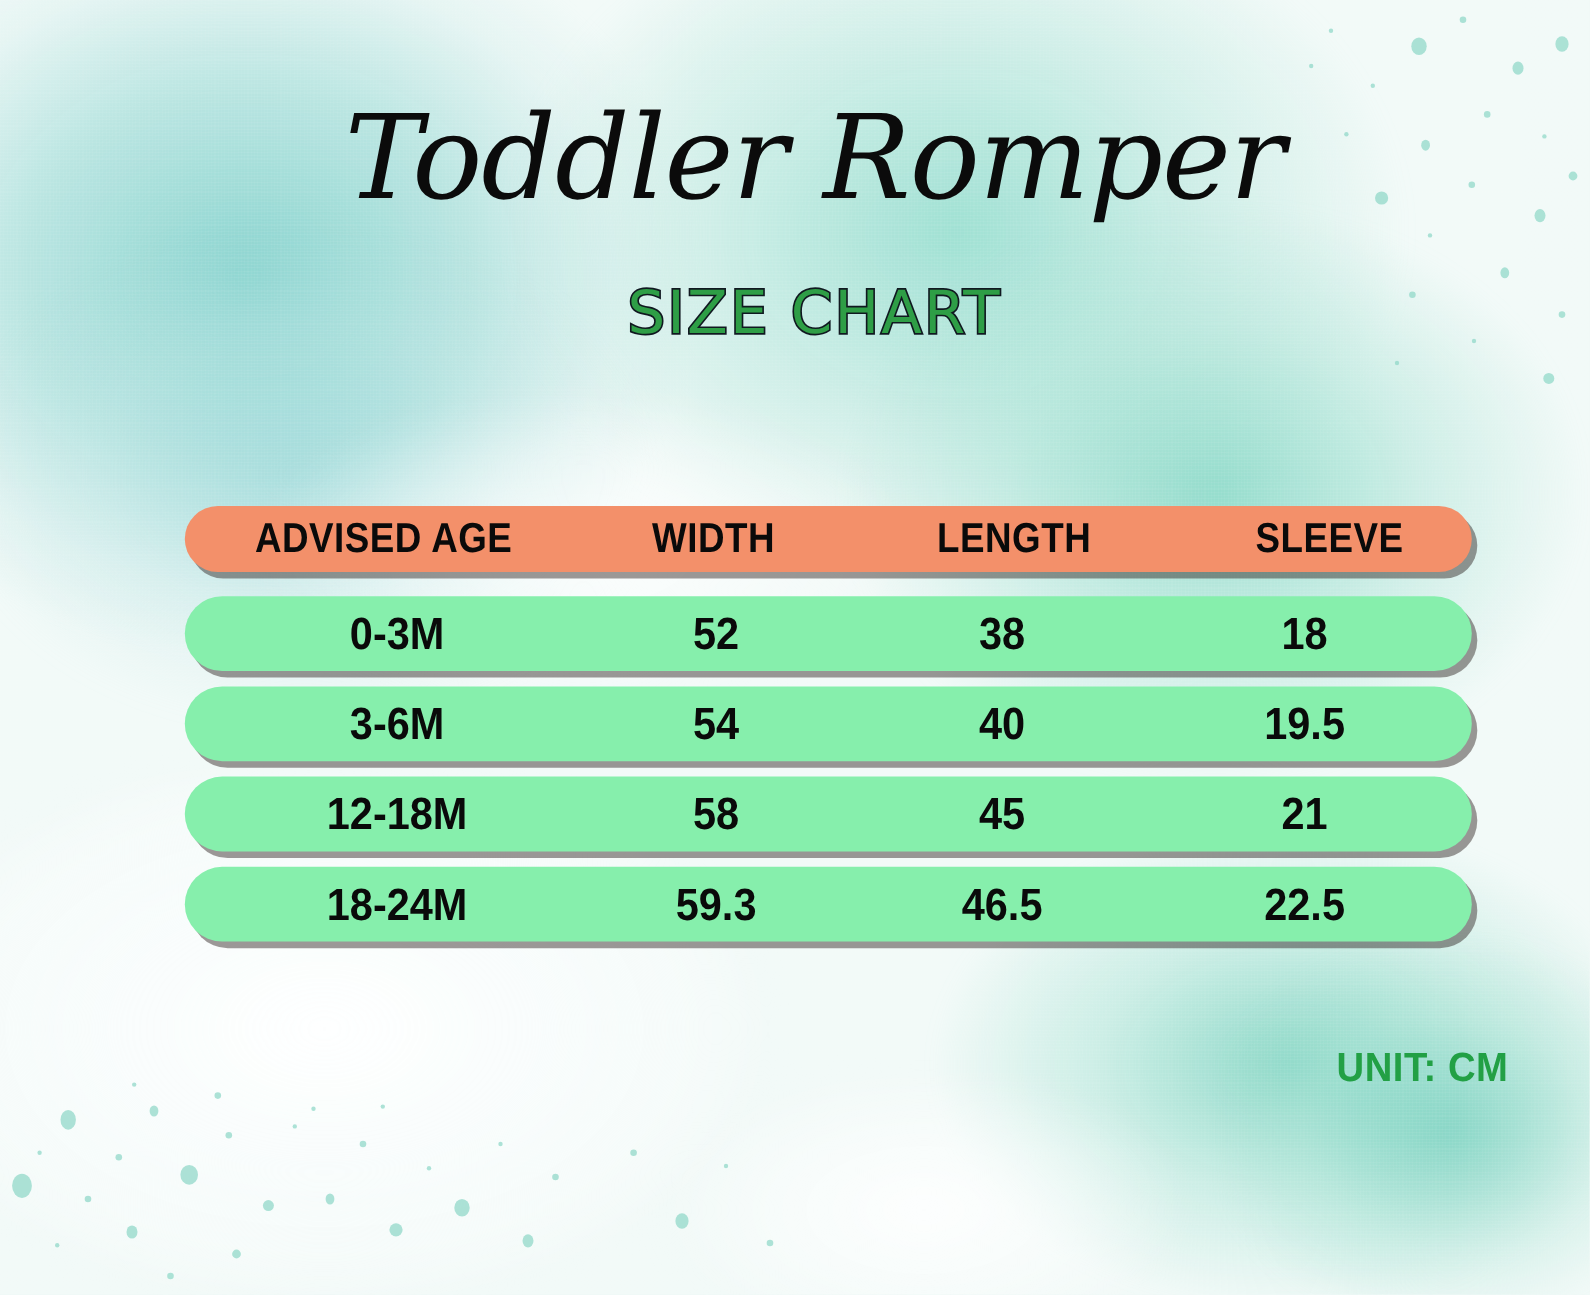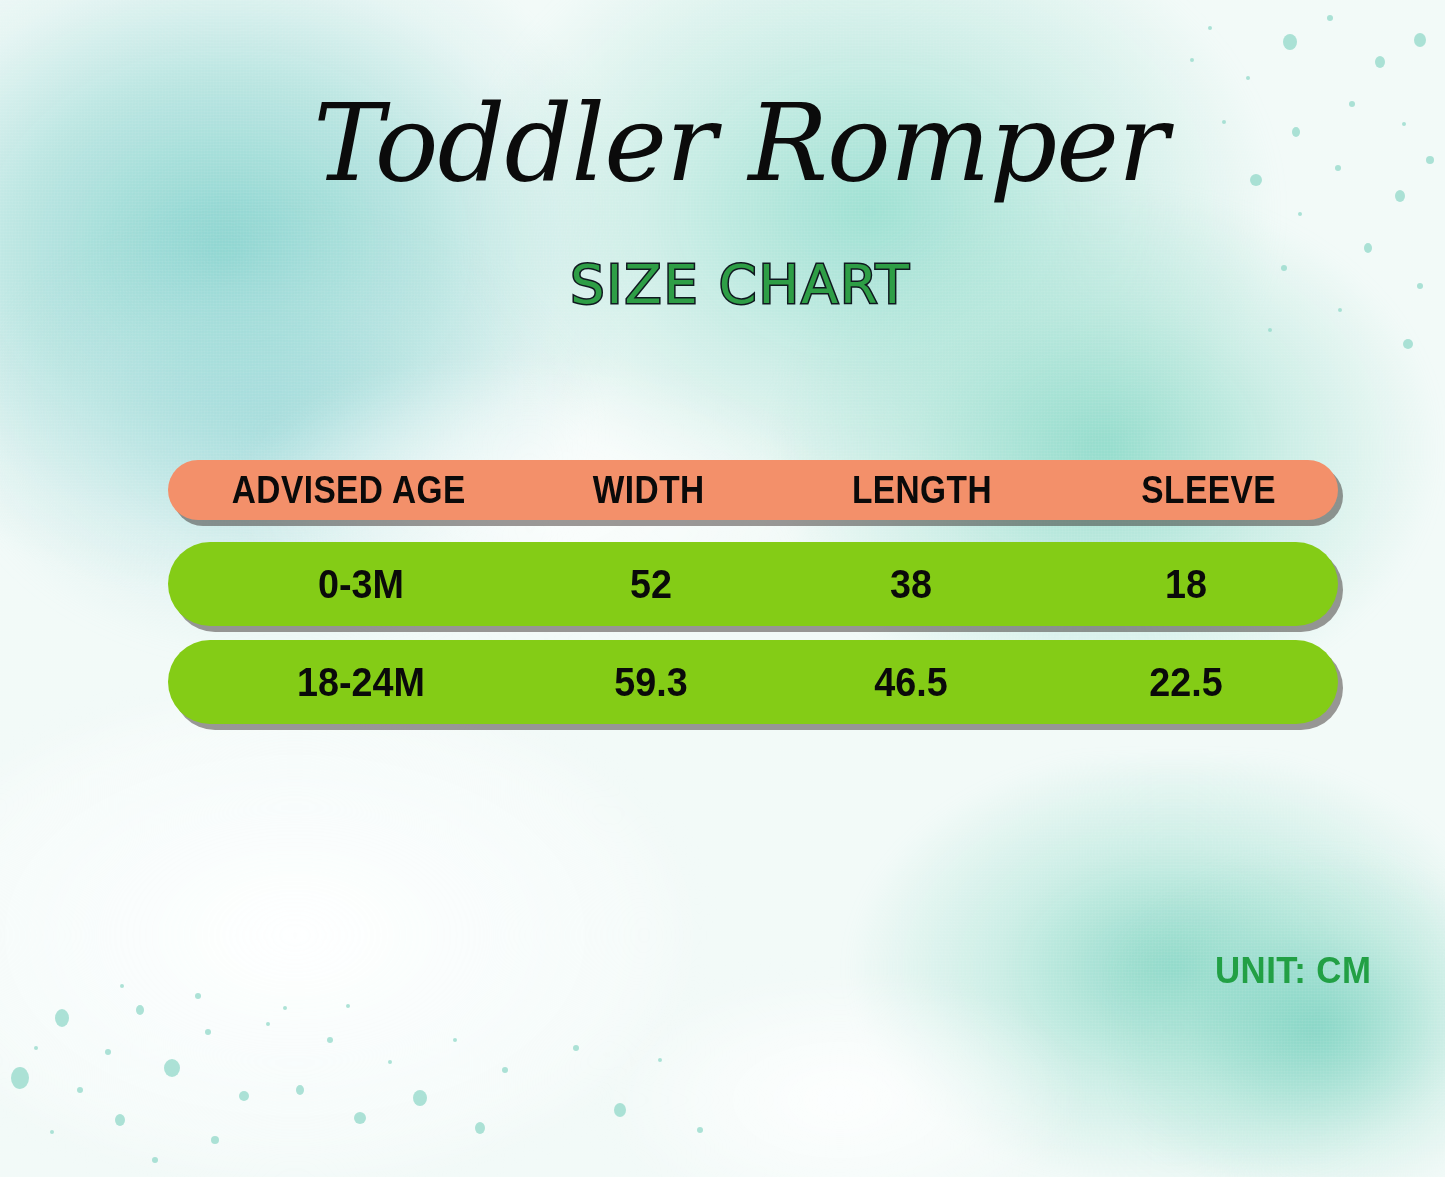--- a/index.html
+++ b/index.html
@@ -167,22 +167,22 @@
     box-shadow: 5px 6px 0 rgba(40,28,26,0.45);
     height: 62px;
   }
   .row.header {
     background: #f3906a;
     height: 60px;
     margin-bottom: 22px;
     gap: 32px;
   }
   .row.data {
-    background: #84cc16;
-    height: 84px;
+    background: #86efac;
+    height: 68px;
     margin-bottom: 14px;
   }
   .row.data:last-child { margin-bottom: 0; margin-top: 10px; }
 
   .cell {
     text-align: center;
     color: #0a0a0a;
     white-space: nowrap;
   }
   
@@ -310,22 +310,34 @@
         <div class="cell c-sleeve">SLEEVE</div>
       </div>
 
       <div class="row data">
         <div class="cell c-age">0-3M</div>
         <div class="cell c-width">52</div>
         <div class="cell c-length">38</div>
         <div class="cell c-sleeve">18</div>
       </div>
 
-
-
+      <div class="row data">
+        <div class="cell c-age">3-6M</div>
+        <div class="cell c-width">54</div>
+        <div class="cell c-length">40</div>
+        <div class="cell c-sleeve">19.5</div>
+      </div>
+
+
+      <div class="row data">
+        <div class="cell c-age">12-18M</div>
+        <div class="cell c-width">58</div>
+        <div class="cell c-length">45</div>
+        <div class="cell c-sleeve">21</div>
+      </div>
 
       <div class="row data">
         <div class="cell c-age">18-24M</div>
         <div class="cell c-width">59.3</div>
         <div class="cell c-length">46.5</div>
         <div class="cell c-sleeve">22.5</div>
       </div>
 
     </div>
 

